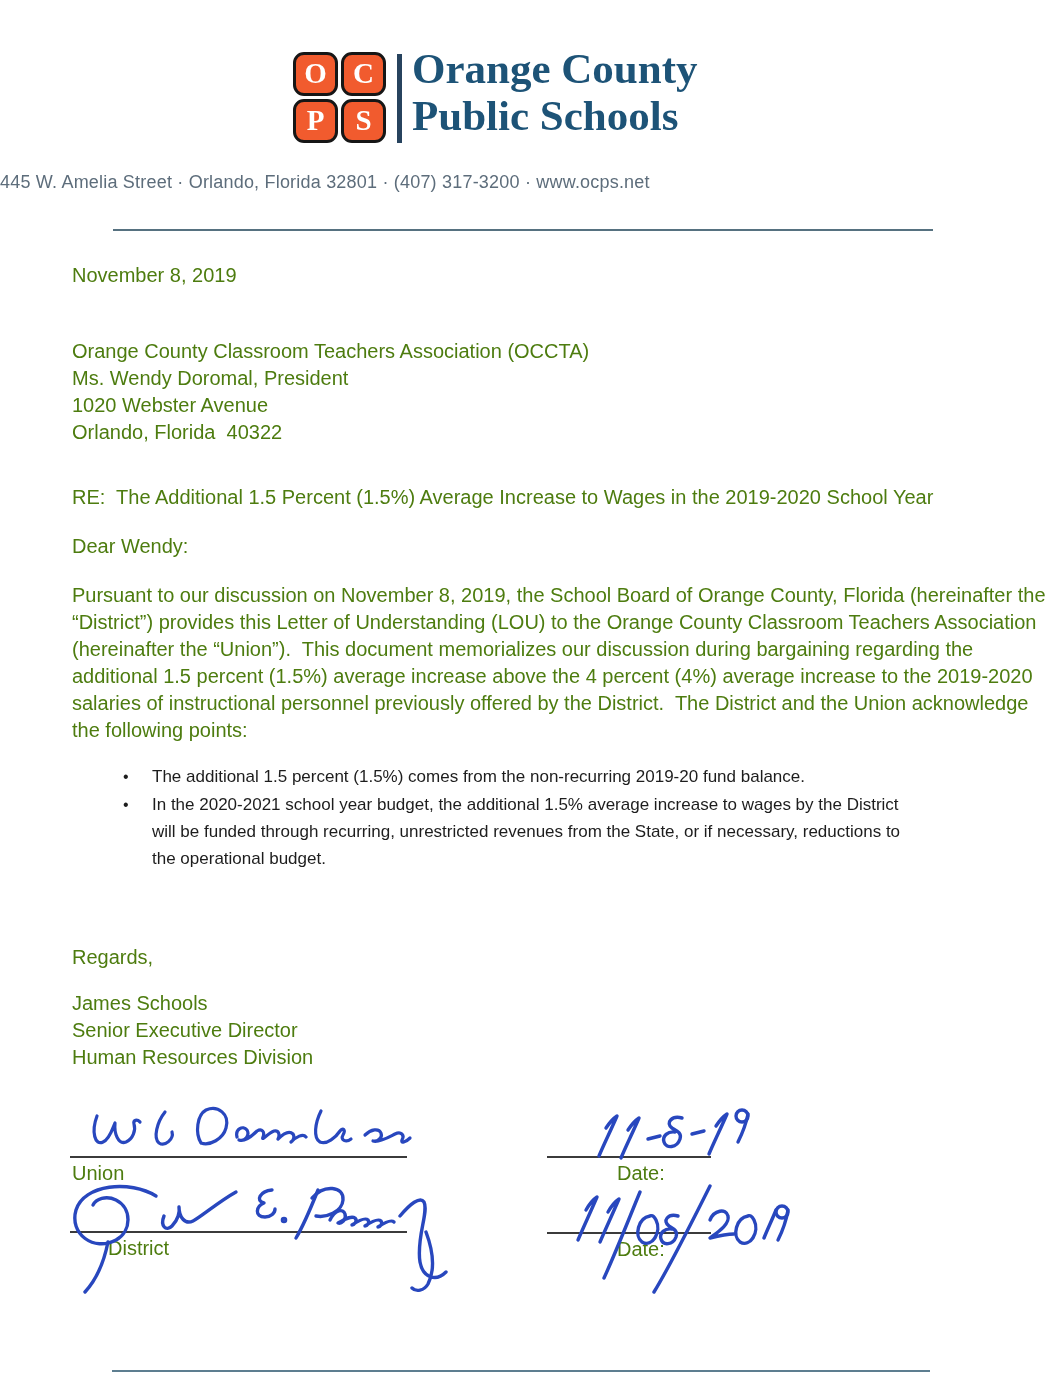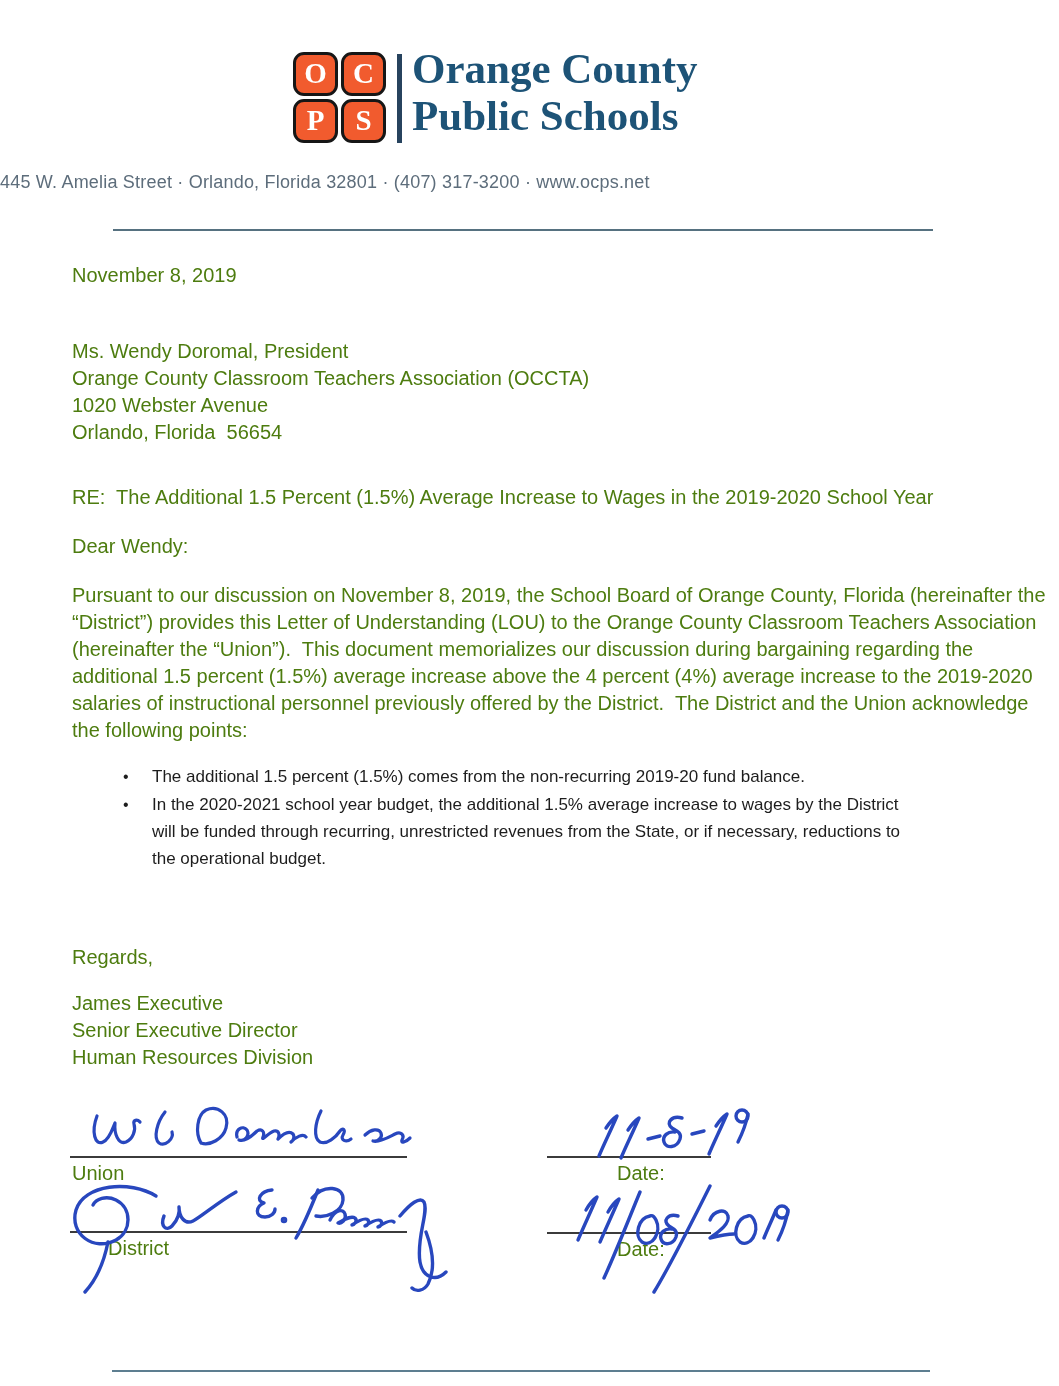--- a/index.html
+++ b/index.html
@@ -107,24 +107,24 @@
   <div class="abs logo-bar"></div>
   <div class="abs logo-name">Orange County
 Public Schools</div>
 
   <div class="abs address-line">445 W. Amelia Street · Orlando, Florida 32801 · (407) 317-3200 · www.ocps.net</div>
   <div class="abs rule" style="left:113px; top:229px; width:820px;"></div>
 
   <div class="abs doc-text" style="left:72px; top:262px;">November 8, 2019</div>
 
   <div class="abs" style="left:72px; top:338px;">
+    <div class="doc-text">Orange County Classroom Teachers Association (OCCTA)</div>
     <div class="doc-text">Ms. Wendy Doromal, President</div>
-    <div class="doc-text">Orange County Classroom Teachers Association (OCCTA)</div>
     <div class="doc-text">1020 Webster Avenue</div>
-    <div class="doc-text">Orlando, Florida  56654</div>
+    <div class="doc-text">Orlando, Florida  40322</div>
   </div>
 
   <div class="abs doc-text" style="left:72px; top:484px;">RE:  The Additional 1.5 Percent (1.5%) Average Increase to Wages in the 2019-2020 School Year</div>
 
   <div class="abs doc-text" style="left:72px; top:533px;">Dear Wendy:</div>
 
   <div class="abs doc-text" style="left:72px; top:582px;">Pursuant to our discussion on November 8, 2019, the School Board of Orange County, Florida (hereinafter the
 “District”) provides this Letter of Understanding (LOU) to the Orange County Classroom Teachers Association
 (hereinafter the “Union”).  This document memorializes our discussion during bargaining regarding the
 additional 1.5 percent (1.5%) average increase above the 4 percent (4%) average increase to the 2019-2020
@@ -134,21 +134,21 @@
   <ul class="abs bullet-list">
     <li>The additional 1.5 percent (1.5%) comes from the non-recurring 2019-20 fund balance.</li>
     <li>In the 2020-2021 school year budget, the additional 1.5% average increase to wages by the District
 will be funded through recurring, unrestricted revenues from the State, or if necessary, reductions to
 the operational budget.</li>
   </ul>
 
   <div class="abs doc-text" style="left:72px; top:944px;">Regards,</div>
 
   <div class="abs" style="left:72px; top:990px;">
-    <div class="doc-text">James Executive</div>
+    <div class="doc-text">James Schools</div>
     <div class="doc-text">Senior Executive Director</div>
     <div class="doc-text">Human Resources Division</div>
   </div>
 
   <div class="abs sig-line" style="left:70px; top:1156px; width:337px;"></div>
   <div class="abs sig-line" style="left:547px; top:1156px; width:164px;"></div>
   <div class="abs sig-line" style="left:70px; top:1231px; width:337px;"></div>
   <div class="abs sig-line" style="left:547px; top:1232px; width:164px;"></div>
 
   <div class="abs doc-text" style="left:72px; top:1160px;">Union</div>

